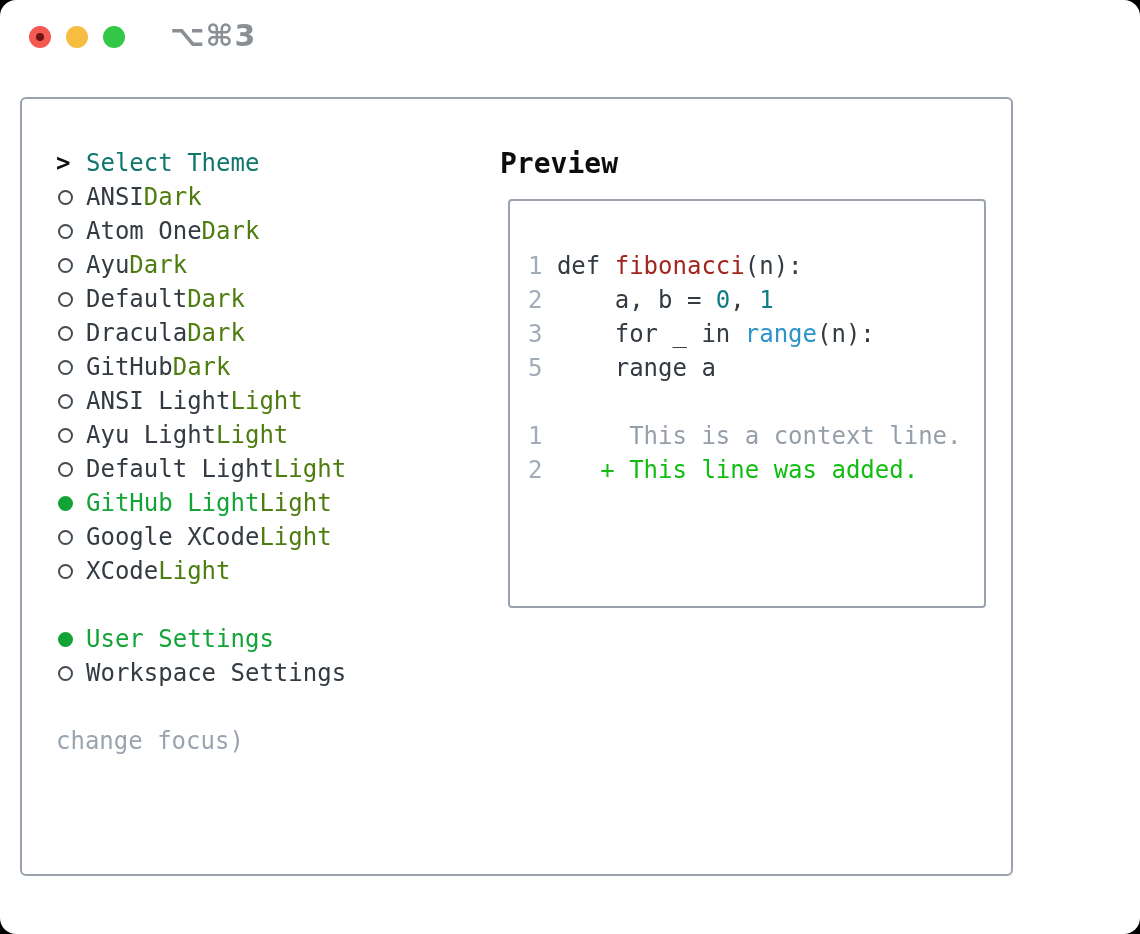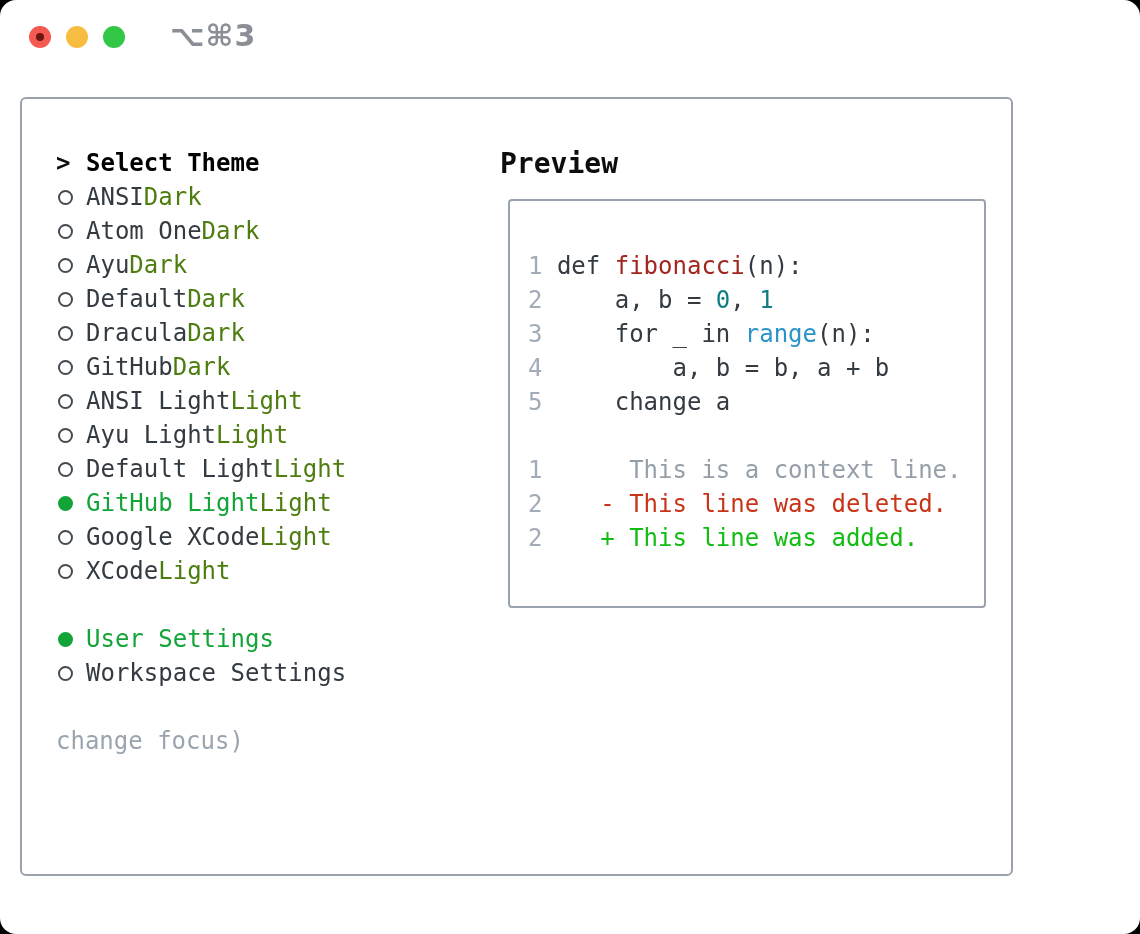--- a/index.html
+++ b/index.html
@@ -34,21 +34,21 @@
   .main-box {
     position:absolute; left:20px; top:97px; width:993px; height:779px;
     border:2px solid #9aa3ad; border-radius:6px; background:#fff;
   }
 
   
   .left-col { position:absolute; left:34px; top:47px; }
   .row { display:flex; align-items:center; height:34px; font-size:24px; white-space:pre; }
   .marker { width:30px; display:flex; align-items:center; justify-content:flex-start; flex:0 0 30px; }
   .prompt { font-weight:700; color:#0b0d0f; font-size:24px; }
-  .hdr { font-weight:700; color:#000000; }
+  .hdr { font-weight:400; color:#0f766e; }
   .subhdr { color:#111417; }
   .radio {
     width:15px; height:15px; border-radius:50%;
     border:2px solid #434b53; margin-left:2px;
   }
   .radio.sel { background:#13a437; border-color:#13a437; }
   .t-name { color:#333a41; }
   .t-name.sel { color:#13a437; }
   .t-variant { color:#4d7c0f; }
   .hint { color:#9aa4b0; }
@@ -110,23 +110,21 @@
         <div class="row"></div>
         <div class="row"><span class="hint">change focus)</span></div>
       </div>
 
     <div class="preview-title">Preview</div>
     <div class="preview-box">
       <div class="code" id="code">
           <div class="code-line"><span class="ln">1</span> <span class="tok-d">def </span><span class="tok-fn">fibonacci</span><span class="tok-d">(n):</span></div>
           <div class="code-line"><span class="ln">2</span> <span class="tok-d">    a, b = </span><span class="tok-num">0</span><span class="tok-d">, </span><span class="tok-num">1</span></div>
           <div class="code-line"><span class="ln">3</span> <span class="tok-d">    for _ in </span><span class="tok-call">range</span><span class="tok-d">(n):</span></div>
-          <div class="code-line"><span class="ln">4</span> <span class="tok-d">        a, b = b, a + b</span></div>
-          <div class="code-line"><span class="ln">5</span> <span class="tok-d">    change a</span></div>
+          <div class="code-line"><span class="ln">5</span> <span class="tok-d">    range a</span></div>
           <div class="code-line"><span class="ln"></span> </div>
           <div class="code-line"><span class="ln">1</span> <span class="tok-ctx">     This is a context line.</span></div>
-          <div class="code-line"><span class="ln">2</span> <span class="tok-del">   - This line was deleted.</span></div>
           <div class="code-line"><span class="ln">2</span> <span class="tok-add">   + This line was added.</span></div>
         </div>
     </div>
   </div>
 
 </div>
 
 </body></html>

